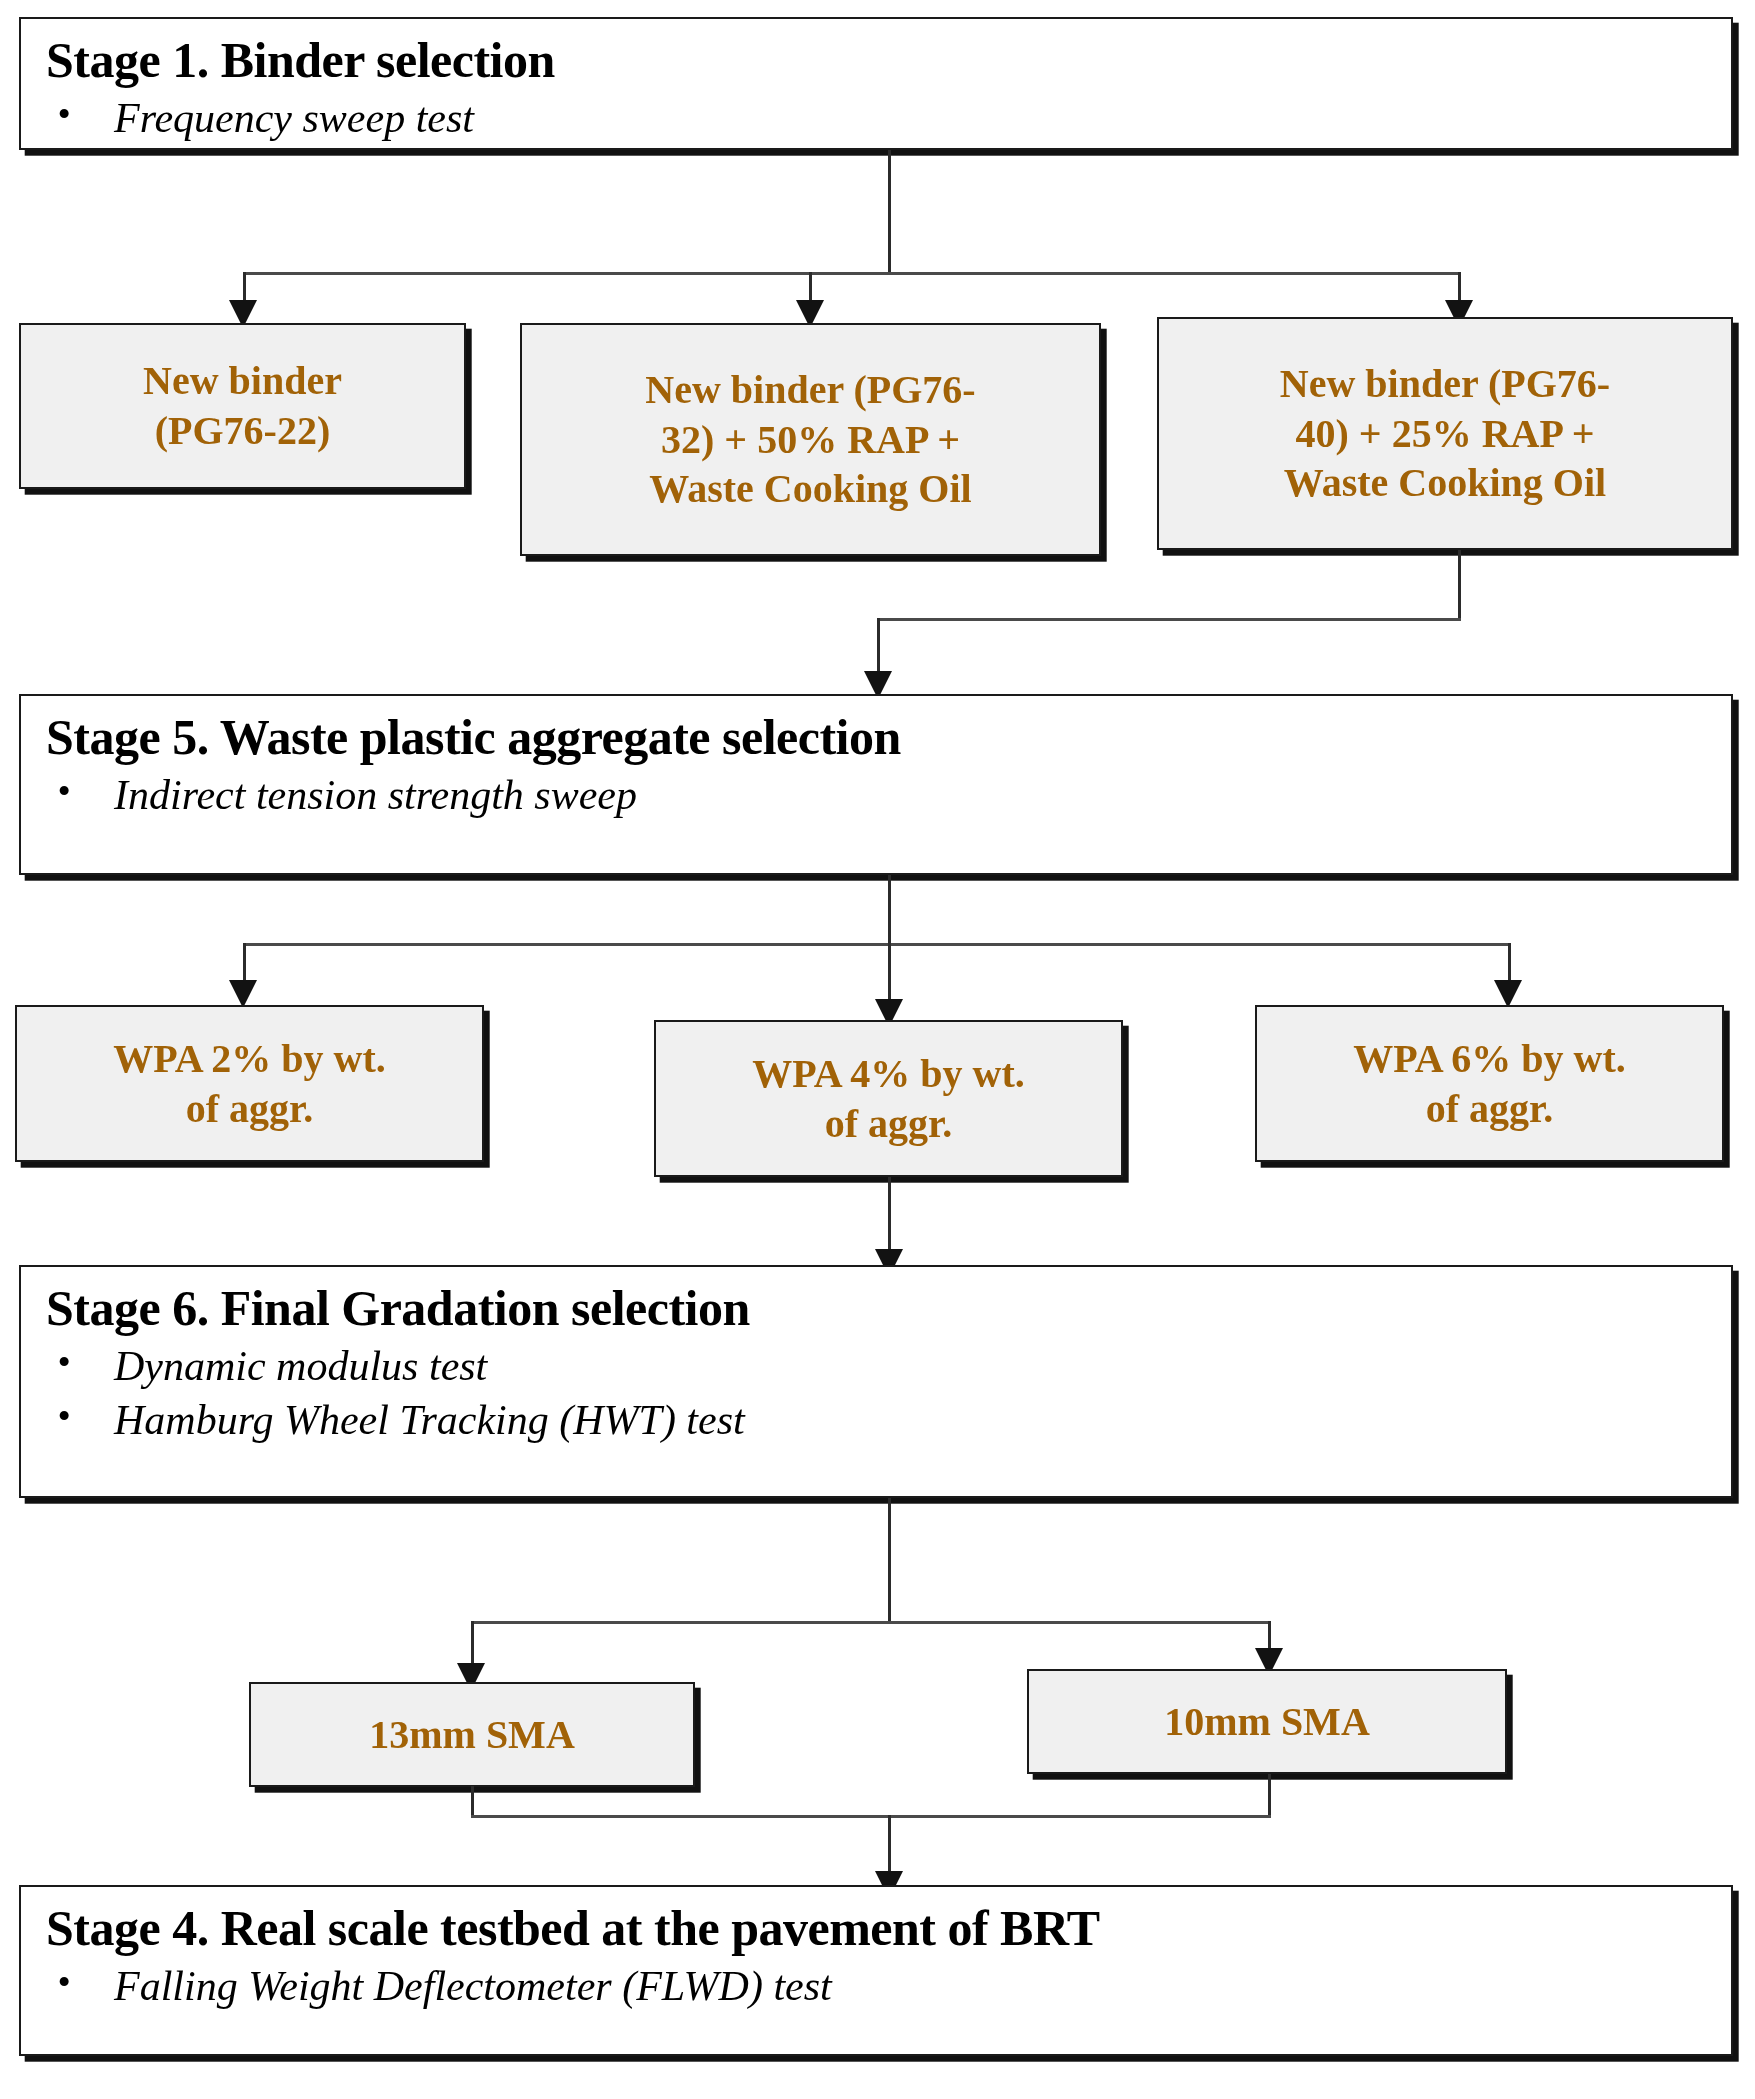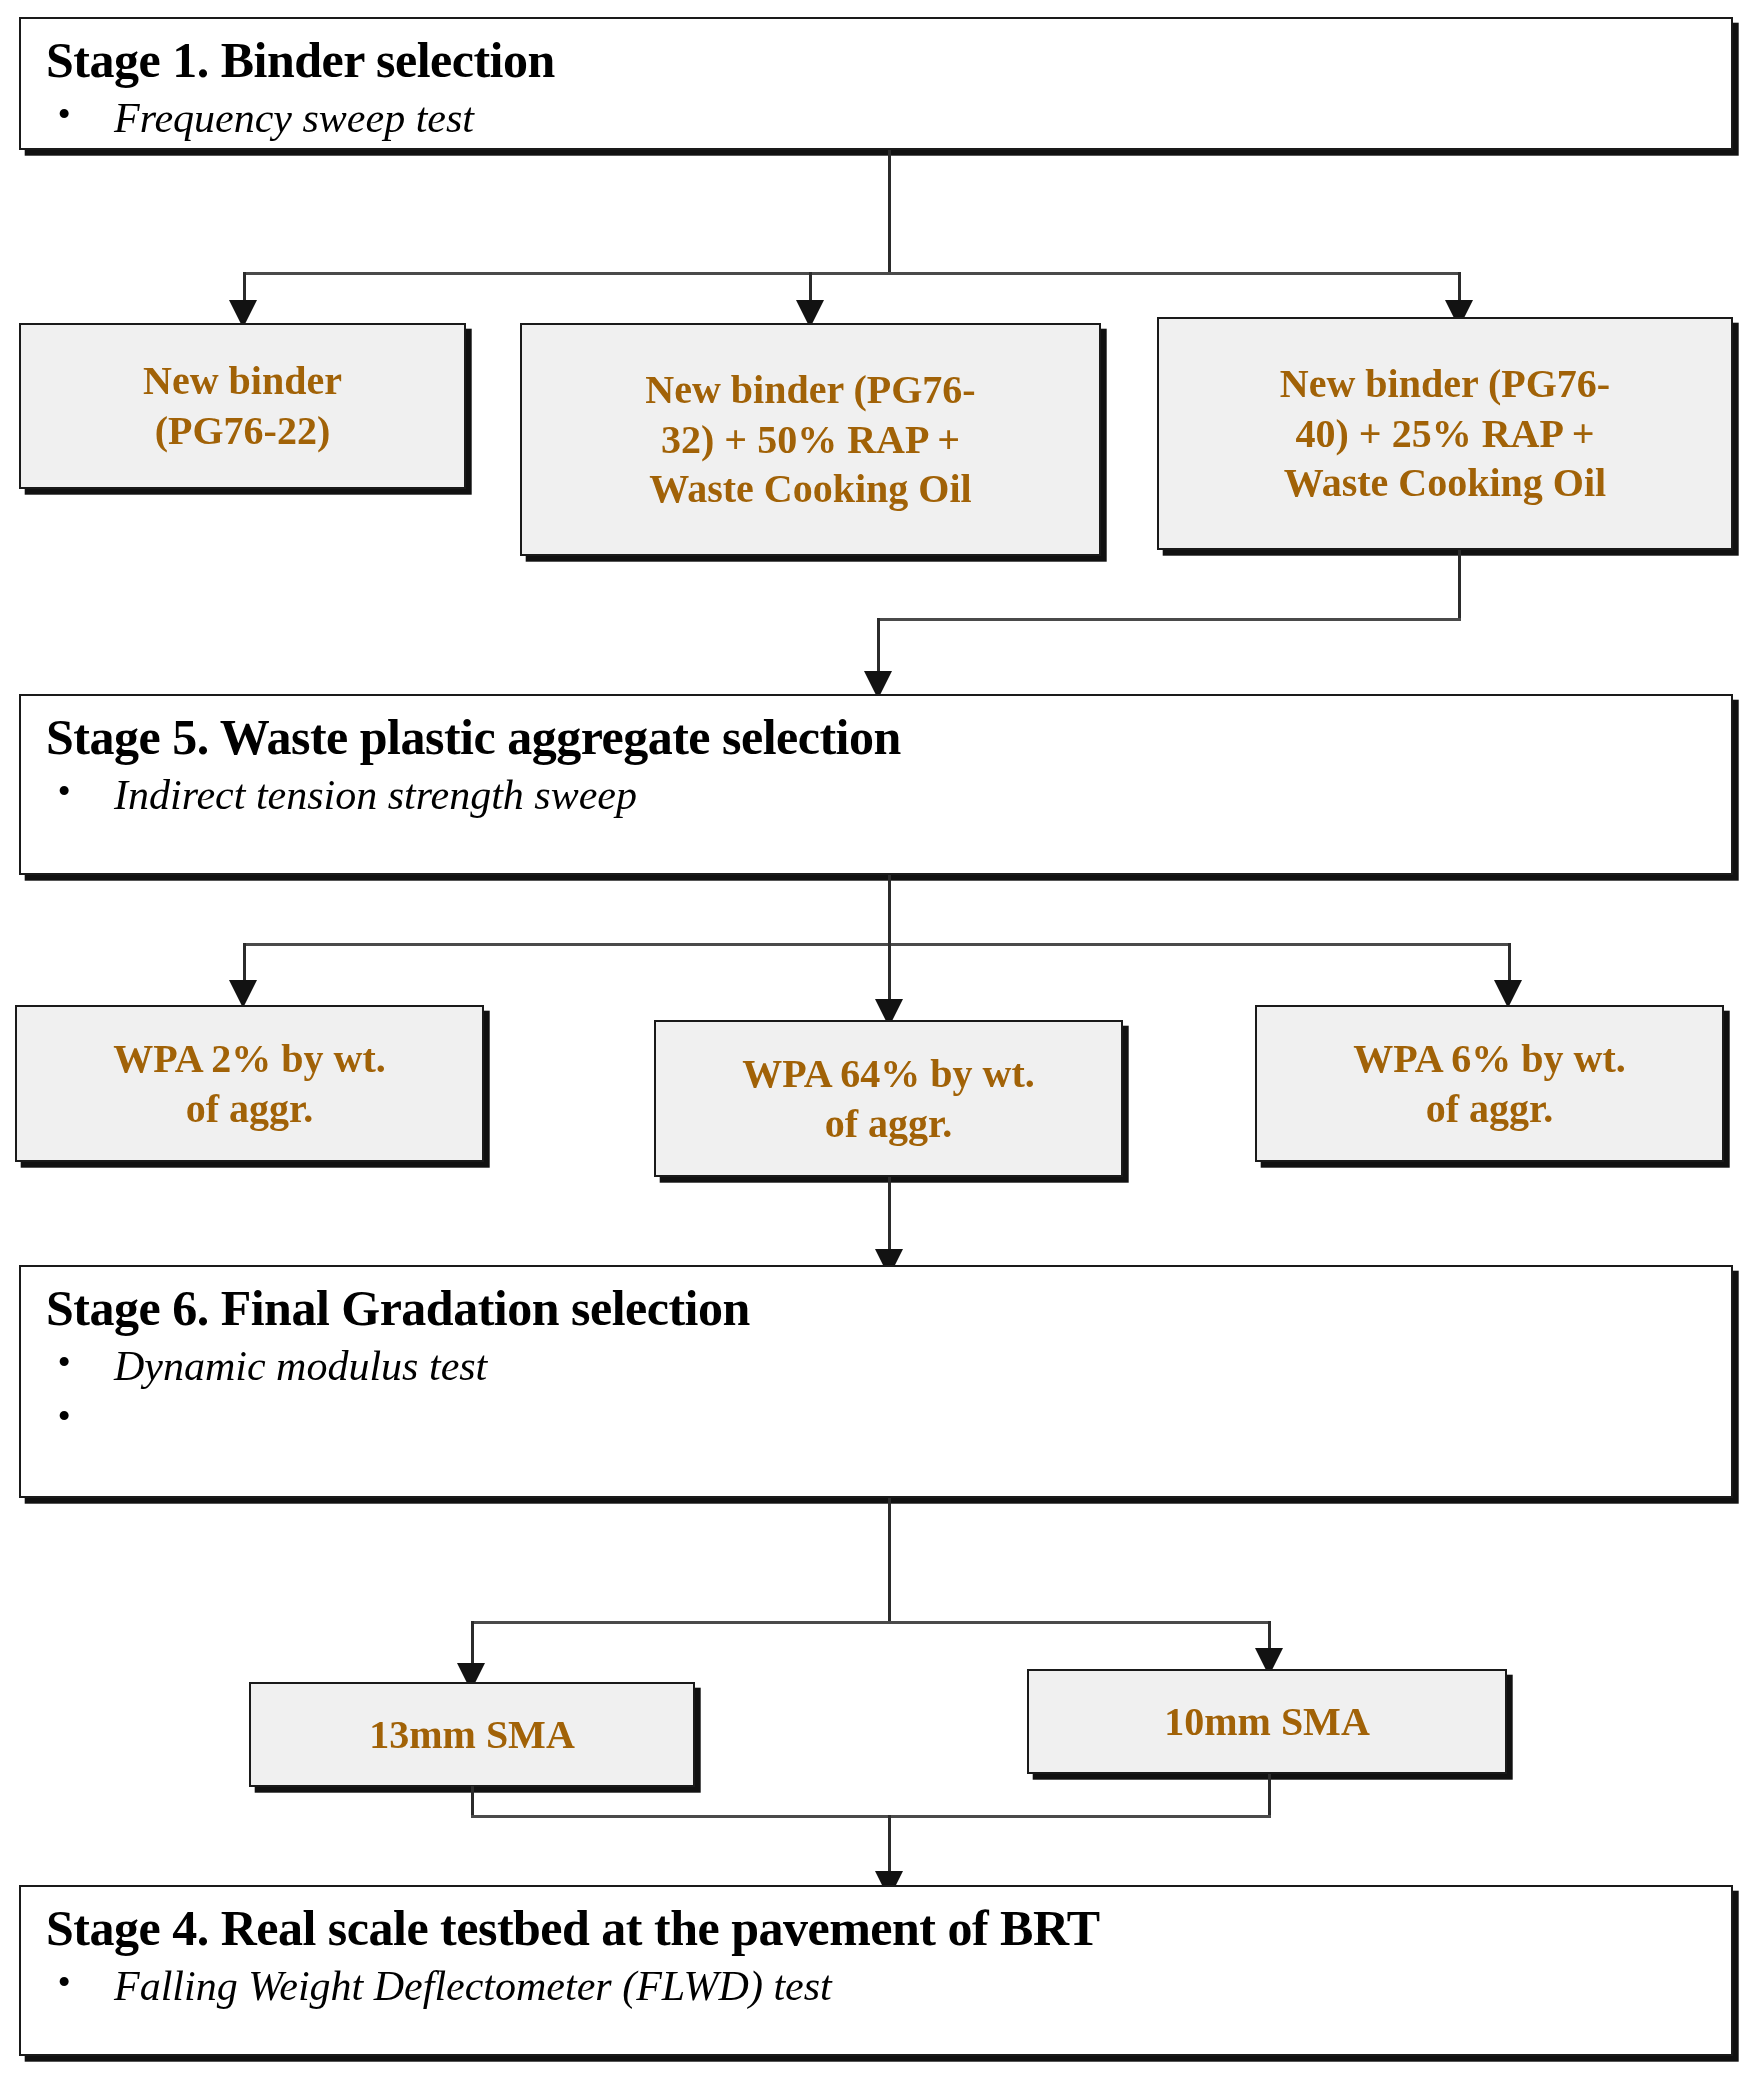--- a/index.html
+++ b/index.html
@@ -169,40 +169,40 @@
 
   <div class="box opt-box" style="left:15px; top:1005px; width:469px; height:157px;">
     <div class="opt-text">
       <div>WPA 2% by wt.</div>
       <div>of aggr.</div>
     </div>
   </div>
 
   <div class="box opt-box" style="left:654px; top:1020px; width:469px; height:157px;">
     <div class="opt-text">
-      <div>WPA 64% by wt.</div>
+      <div>WPA 4% by wt.</div>
       <div>of aggr.</div>
     </div>
   </div>
 
   <div class="box opt-box" style="left:1255px; top:1005px; width:469px; height:157px;">
     <div class="opt-text">
       <div>WPA 6% by wt.</div>
       <div>of aggr.</div>
     </div>
   </div>
 
   <div class="vline" style="left:888px; top:1177px; height:76px;"></div>
   <div class="arrow" style="left:875px; top:1249px;"></div>
 
   <div class="box stage-box" style="left:19px; top:1265px; width:1714px; height:233px;">
     <div class="stage-title">Stage 6. Final Gradation selection</div>
     <ul class="bullet-list">
       <li><span class="bul">•</span><span>Dynamic modulus test</span></li>
-      <li><span class="bul">•</span></li>
+      <li><span class="bul">•</span><span>Hamburg Wheel Tracking (HWT) test</span></li>
     </ul>
   </div>
 
   <div class="vline" style="left:888px; top:1498px; height:126px;"></div>
   <div class="hline" style="left:471px; top:1621px; width:800px;"></div>
 
   <div class="vline" style="left:471px; top:1621px; height:46px;"></div>
   <div class="arrow" style="left:457px; top:1663px;"></div>
 
   <div class="vline" style="left:1268px; top:1621px; height:30px;"></div>

